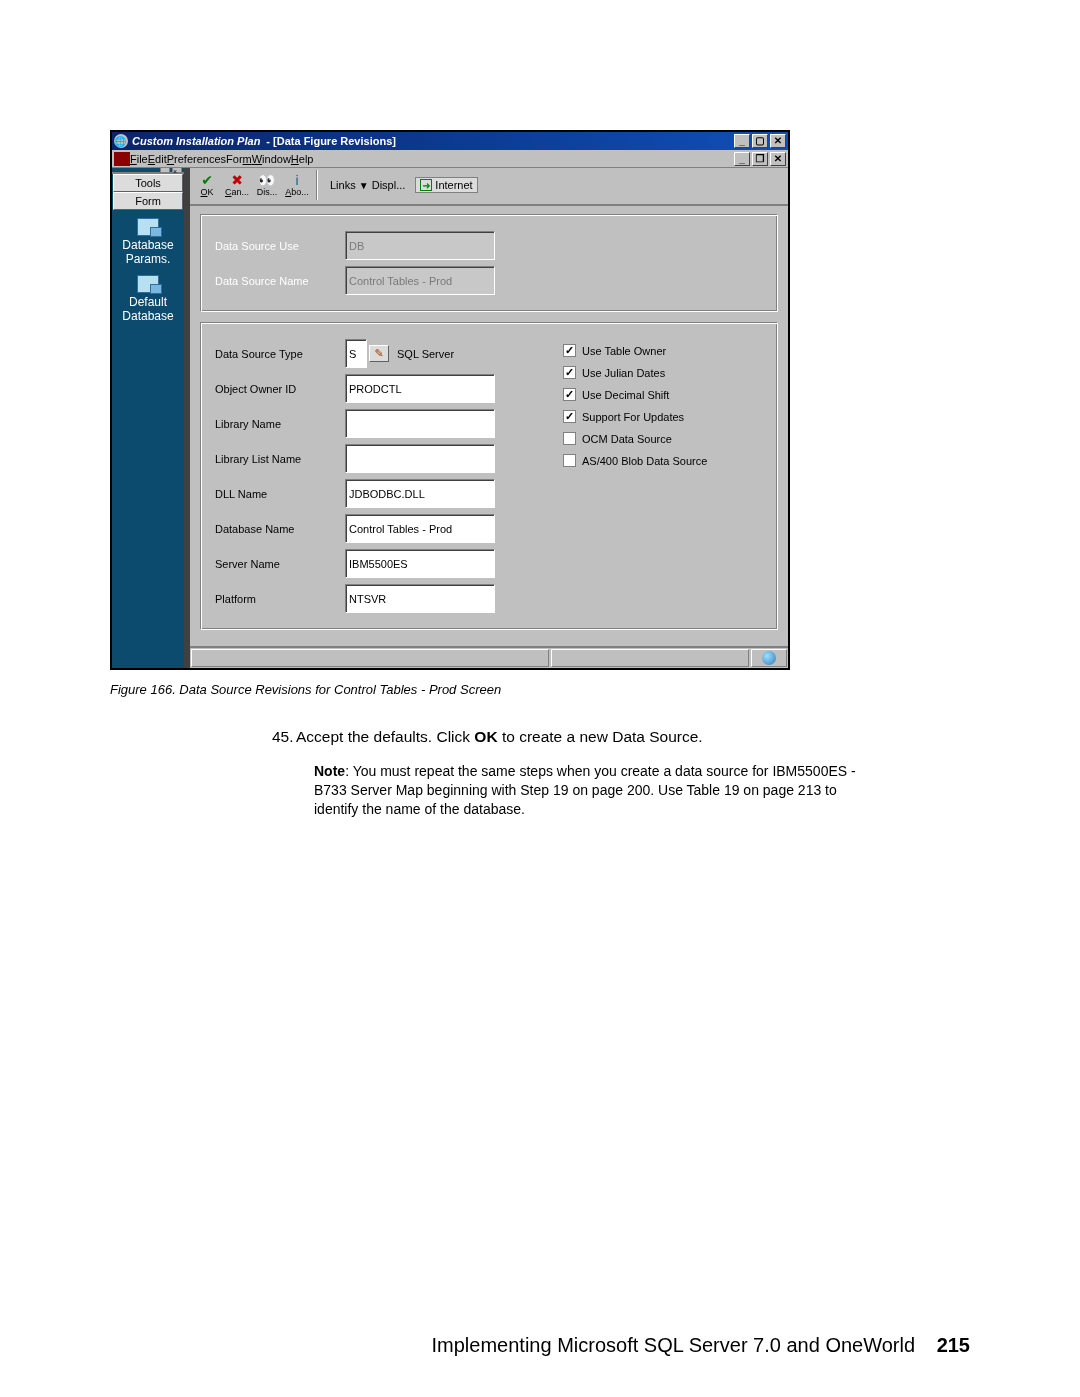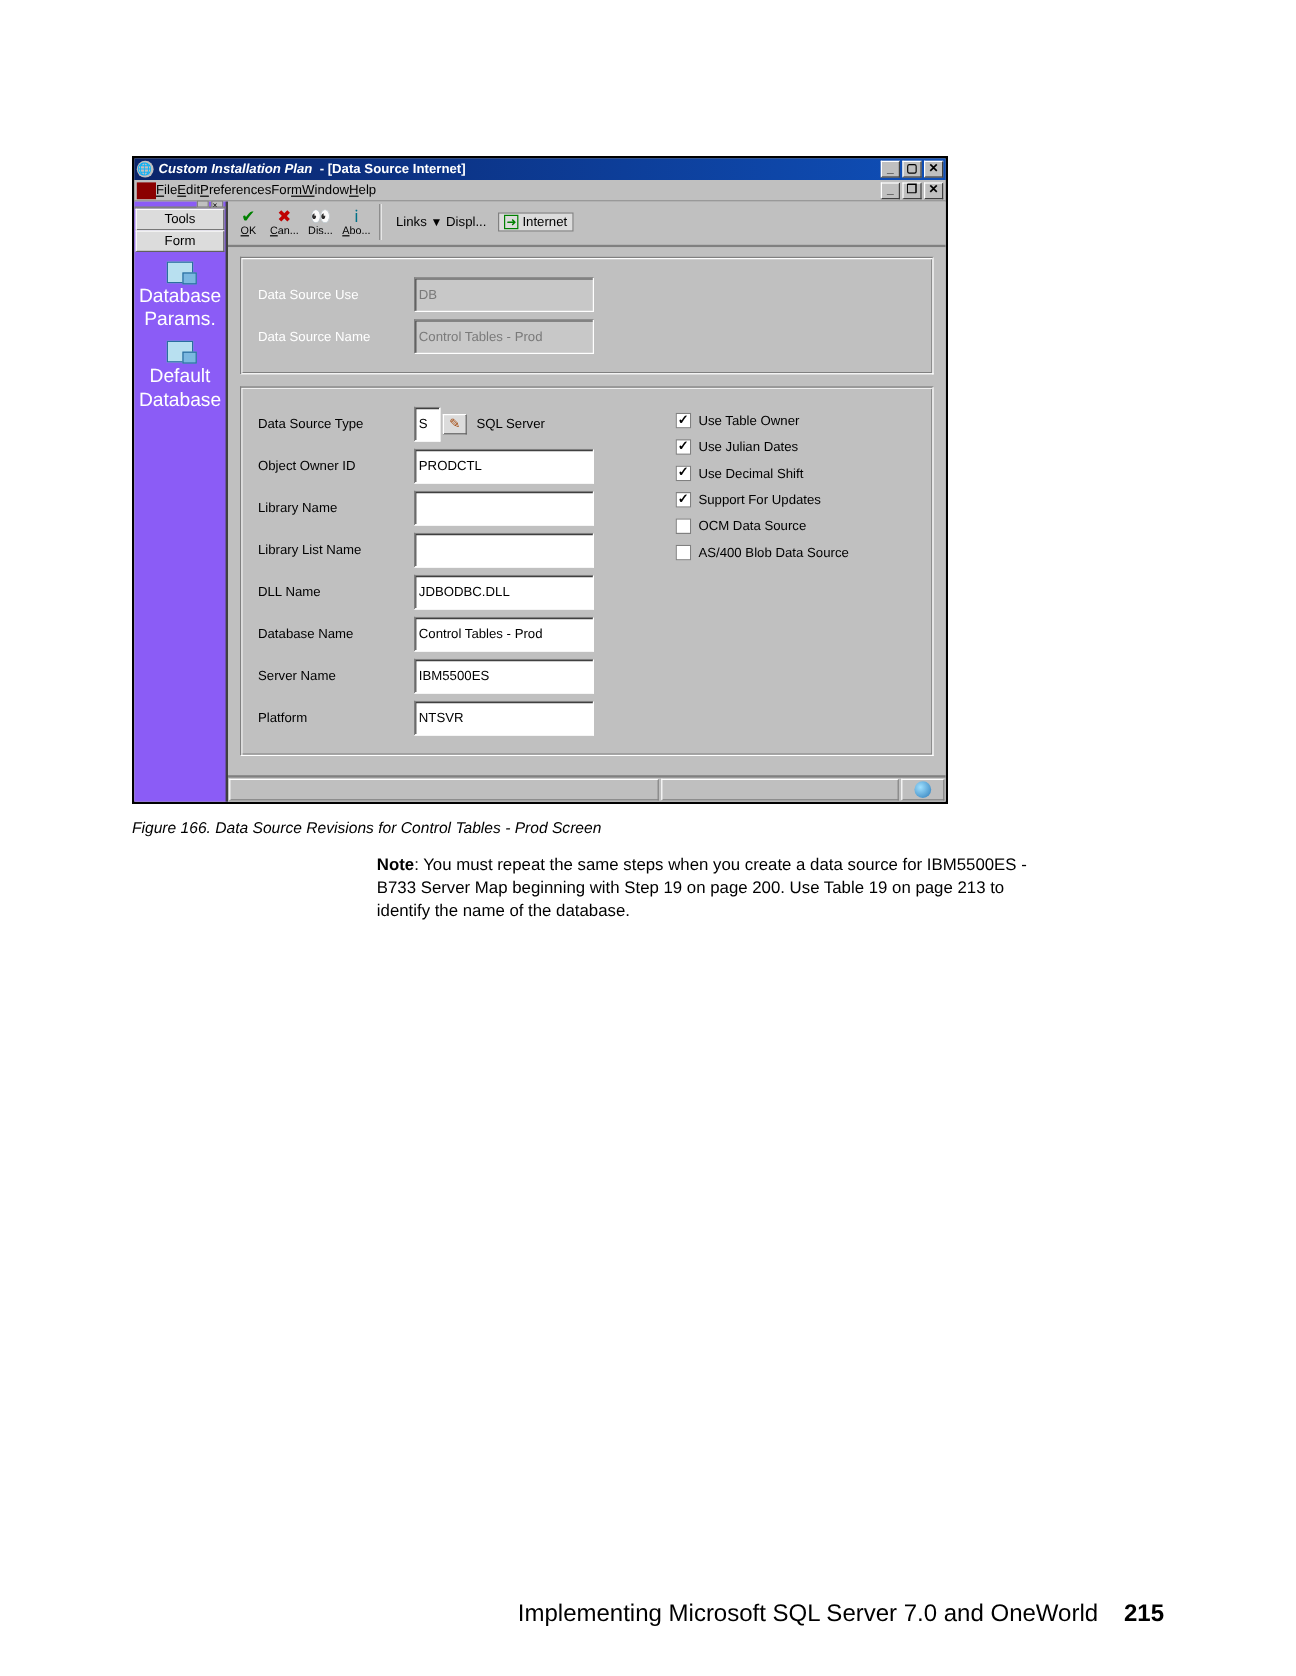--- a/index.html
+++ b/index.html
@@ -57,34 +57,34 @@
   .menubar .m { color:#000; }
   .menubar .m u { text-decoration: underline; }
   .menubar .mdi-btns { margin-left:auto; display:flex; gap:2px;}
   .client {
     display:flex;
     background:#c0c0c0;
   }
   
   .toolpanel {
     width: 78px;
-    background:#8b5cf6;
-    border-right: 2px solid #404040;
+    background:#0c4a6e;
+    border-right: 6px solid #404040;
     display:flex; flex-direction:column;
   }
   .toolpanel .tp-head { height:6px; border-bottom:2px solid #808080;display:flex;justify-content:flex-end;align-items:center;gap:2px;padding:0 2px;}
   .tp-head .sm{width:10px;height:6px;background:#c0c0c0;border:1px solid #808080;font-size:7px;}
   .tab-btn {
     text-align:center; padding:2px 0; background:#dcdcdc;
     border:1px solid #fff; border-right-color:#606060; border-bottom-color:#606060;
     margin:0 1px;
   }
   .tab-btn:first-of-type{margin-top:2px;}
   .side-item {
-    text-align:center; color:#fff; font-size:16px;
+    text-align:center; color:#fff; font-size:12px;
     margin-top:4px; line-height:1.2;
   }
   .side-icon {
     width:22px;height:18px;margin:4px auto 2px auto;background:#b8e0f0;border:1px solid #2a6fa0;position:relative;
   }
   .side-icon::after{content:"";position:absolute;right:-4px;bottom:-2px;width:10px;height:8px;background:#7bb8e0;border:1px solid #2a6fa0;}
   
   .mainarea { flex:1; display:flex; flex-direction:column; }
   .toolbar {
     display:flex; align-items:center; gap:4px;
@@ -138,21 +138,21 @@
 </head>
 <body>
 
 <div class="page">
 
   <div class="win">
 
     <div class="titlebar">
       <div class="app-icon">🌐</div>
       <span class="title-text">Custom Installation Plan</span>
-      <span class="title-sub">- [Data Source Internet]</span>
+      <span class="title-sub">- [Data Figure Revisions]</span>
       <div class="winbtns">
         <div class="winbtn">_</div>
         <div class="winbtn">▢</div>
         <div class="winbtn">✕</div>
       </div>
     </div>
 
     <div class="menubar">
       <span class="doc-icon"></span>
       <span class="m"><u>F</u>ile</span>
@@ -304,20 +304,23 @@
           <div class="status-cell small">
               <span class="globe"></span>
             </div>
         </div>
       </div>
     </div>
   </div>
 
   <div class="fig-caption">Figure 166.  Data Source Revisions for Control Tables - Prod Screen</div>
 
+  <div class="instr">
+    <span class="num">45.</span><span>Accept the defaults. Click </span><b>OK</b><span> to create a new Data Source.</span>
+  </div>
   <div class="note">
     <b>Note</b><span>: You must repeat the same steps when you create a data source for IBM5500ES - B733 Server Map beginning with Step 19 on page 200. Use Table 19 on page 213 to identify the name of the database.</span>
   </div>
 
   <div class="footer">
     <span>Implementing Microsoft SQL Server 7.0 and OneWorld</span>
     <span class="pn">215</span>
   </div>
 </div>
 

